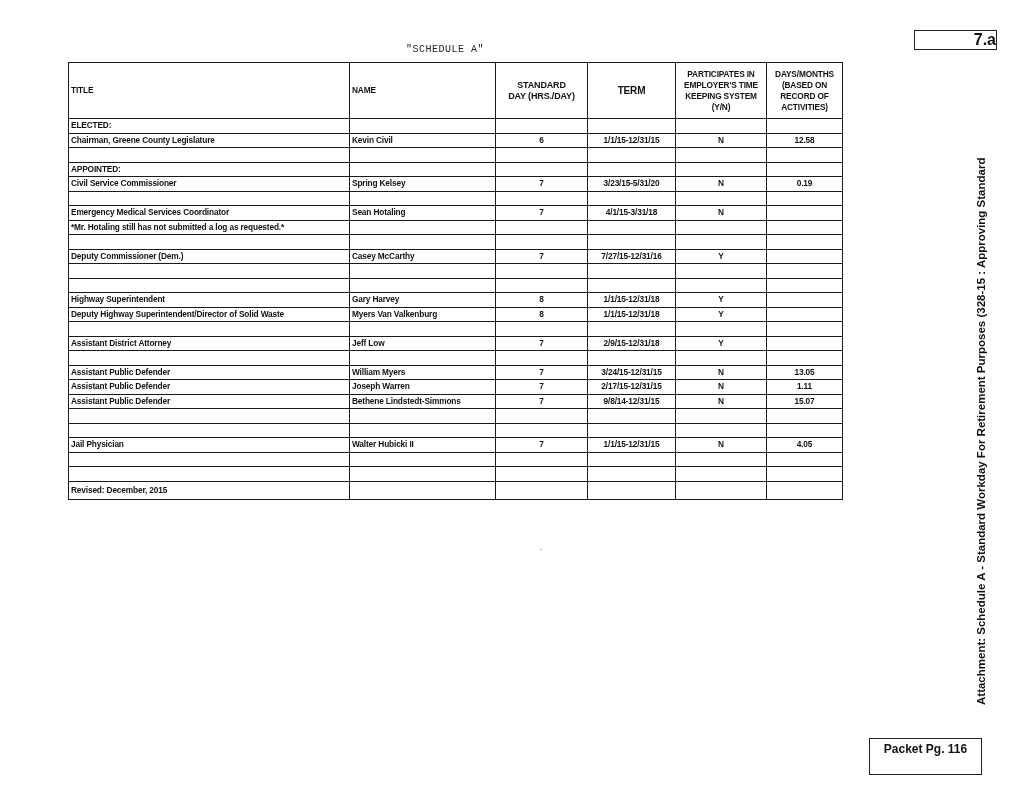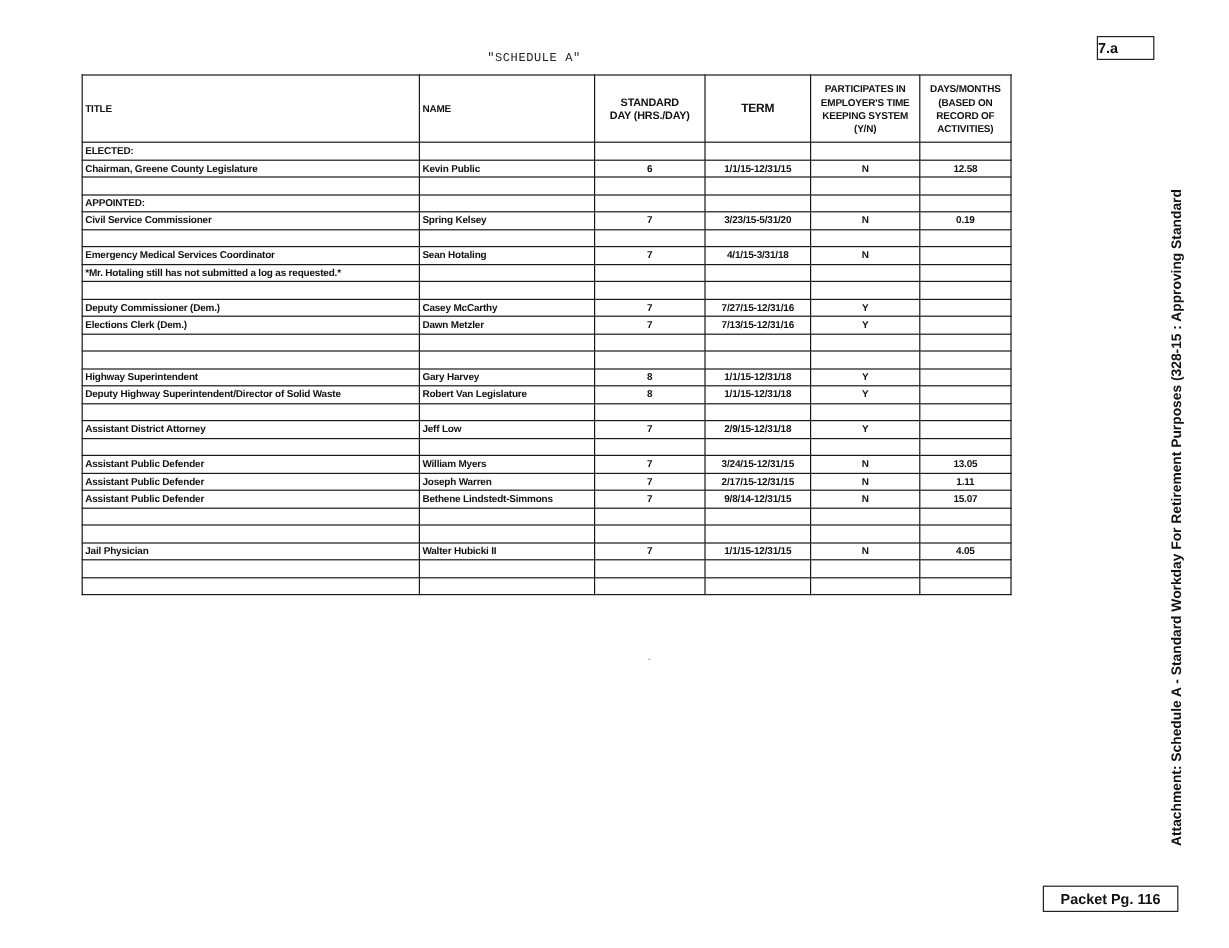--- a/index.html
+++ b/index.html
@@ -23,26 +23,26 @@
   }
   .schedule-table th {
     height: 55px; font-size: 8.3px; line-height: 11px; vertical-align: middle; margin-top: 16px;
   }
   .schedule-table th.left { text-align: left; }
   .schedule-table th.center { text-align: center; white-space: normal; }
   .schedule-table td.center { text-align: center; }
   .schedule-table td.left { text-align: left; }
   .schedule-table tr.last td { height: 17px; }
   .tag-box {
-    position: absolute; left: 914px; top: 30px; width: 48px; height: 20px;
-    border: 1.5px solid #222; box-sizing: border-box; text-align: left;
-    font-size: 12px; font-weight: bold; line-height: 18px;
+    position: absolute; left: 914px; top: 30px; width: 83px; height: 20px;
+    border: 1.5px solid #222; box-sizing: border-box; text-align: right;
+    font-size: 16px; font-weight: bold; line-height: 18px;
   }
   .packet-box {
-    position: absolute; left: 869px; top: 738px; width: 113px; height: 22px;
+    position: absolute; left: 869px; top: 738px; width: 113px; height: 37px;
     border: 1.5px solid #222; box-sizing: border-box; text-align: center;
     font-size: 12px; font-weight: bold; line-height: 20px;
   }
   .side-caption {
     position: absolute; left: 975px; top: 705px; transform-origin: 0 0; transform: rotate(-90deg);
     white-space: nowrap; font-size: 11.5px; font-weight: bold; color: #111; width: 610px;
   }
   .stray-dot { position: absolute; left: 540px; top: 549px; width: 2px; height: 1px; background: #bbb; }
 </style>
 </head>
@@ -75,21 +75,21 @@
       <tr>
         <td class="left">ELECTED:</td>
         <td class="left"></td>
         <td class="center"></td>
         <td class="center"></td>
         <td class="center"></td>
         <td class="center"></td>
       </tr>
       <tr>
         <td class="left">Chairman, Greene County Legislature</td>
-        <td class="left">Kevin Public</td>
+        <td class="left">Kevin Civil</td>
         <td class="center">6</td>
         <td class="center">1/1/15-12/31/15</td>
         <td class="center">N</td>
         <td class="center">12.58</td>
       </tr>
       <tr>
         <td class="left"></td>
         <td class="left"></td>
         <td class="center"></td>
         <td class="center"></td>
@@ -142,28 +142,20 @@
         <td class="center"></td>
         <td class="center"></td>
         <td class="center"></td>
         <td class="center"></td>
       </tr>
       <tr>
         <td class="left">Deputy Commissioner (Dem.)</td>
         <td class="left">Casey McCarthy</td>
         <td class="center">7</td>
         <td class="center">7/27/15-12/31/16</td>
-        <td class="center">Y</td>
-        <td class="center"></td>
-      </tr>
-      <tr>
-        <td class="left">Elections Clerk (Dem.)</td>
-        <td class="left">Dawn Metzler</td>
-        <td class="center">7</td>
-        <td class="center">7/13/15-12/31/16</td>
         <td class="center">Y</td>
         <td class="center"></td>
       </tr>
       <tr>
         <td class="left"></td>
         <td class="left"></td>
         <td class="center"></td>
         <td class="center"></td>
         <td class="center"></td>
         <td class="center"></td>
@@ -179,21 +171,21 @@
       <tr>
         <td class="left">Highway Superintendent</td>
         <td class="left">Gary Harvey</td>
         <td class="center">8</td>
         <td class="center">1/1/15-12/31/18</td>
         <td class="center">Y</td>
         <td class="center"></td>
       </tr>
       <tr>
         <td class="left">Deputy Highway Superintendent/Director of Solid Waste</td>
-        <td class="left">Robert Van Legislature</td>
+        <td class="left">Myers Van Valkenburg</td>
         <td class="center">8</td>
         <td class="center">1/1/15-12/31/18</td>
         <td class="center">Y</td>
         <td class="center"></td>
       </tr>
       <tr>
         <td class="left"></td>
         <td class="left"></td>
         <td class="center"></td>
         <td class="center"></td>
@@ -273,20 +265,28 @@
         <td class="center"></td>
       </tr>
       <tr>
         <td class="left"></td>
         <td class="left"></td>
         <td class="center"></td>
         <td class="center"></td>
         <td class="center"></td>
         <td class="center"></td>
       </tr>
+      <tr class="last">
+        <td class="left">Revised:  December, 2015</td>
+        <td class="left"></td>
+        <td class="center"></td>
+        <td class="center"></td>
+        <td class="center"></td>
+        <td class="center"></td>
+      </tr>
     </tbody>
 </table>
 
 <div class="stray-dot"></div>
 
 <div class="side-caption">Attachment: Schedule A - Standard Workday For Retirement Purposes  (328-15 : Approving Standard</div>
 
 <div class="packet-box">Packet Pg. 116</div>
 
 </body></html>

